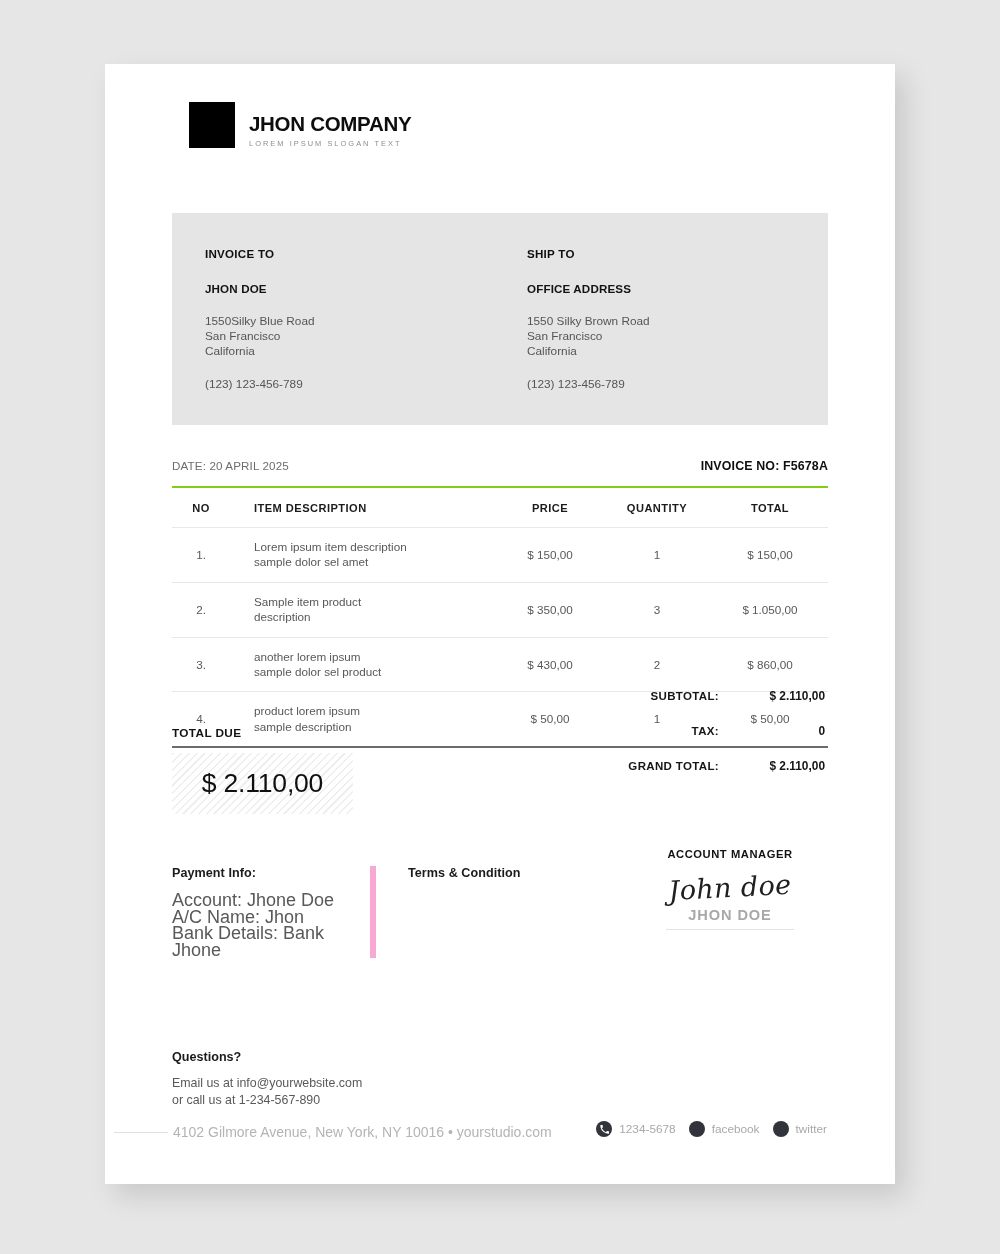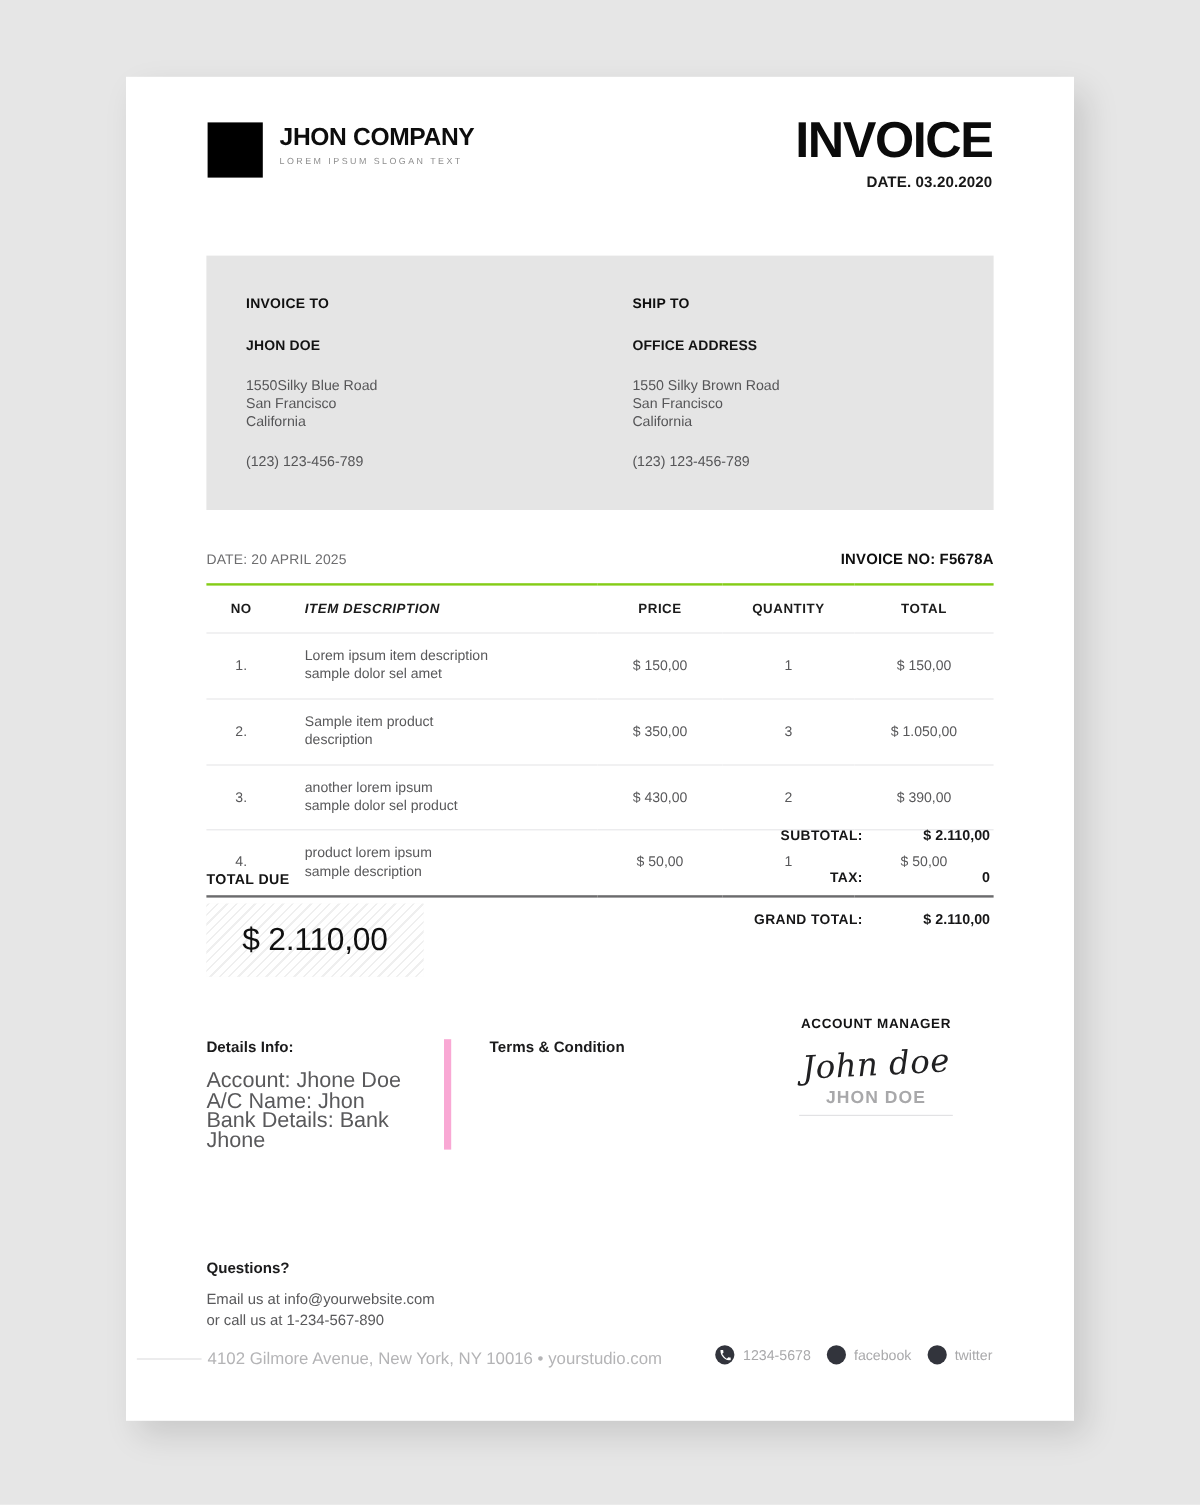--- a/index.html
+++ b/index.html
@@ -30,24 +30,24 @@
   
   .header {
     position: absolute;
     left: 0; top: 0;
     width: 100%;
     height: 120px;
   }
 
   .brand {
     position: absolute;
-    left: 68px;
+    left: 84px;
     top: 38px;
     display: flex;
-    align-items: flex-start;
+    align-items: flex-end;
   }
   .brand-mark {
     width: 46px;
     height: 46px;
     background: #000000;
     flex: 0 0 auto;
   }
   .brand-text {
     margin-left: 14px;
     padding-top: 2px;
@@ -166,21 +166,21 @@
   .table thead th {
     font-size: 11.1px;
     font-weight: bold;
     color: #1b1b1b;
     letter-spacing: 0.45px;
     padding: 14px 0 13px;
     border-top: 2px solid #84cc16;
     text-align: center;
   }
   .col-no      { width: 58px; }
-  .col-desc    { width: 268px; text-align: left !important; padding-left: 24px !important; font-style: italic; }
+  .col-desc    { width: 268px; text-align: left !important; padding-left: 24px !important; }
   .col-price   { width: 104px; }
   .col-qty     { width: 110px; }
   .col-total   { width: 116px; }
 
   .table tbody td {
     font-size: 11.7px;
     color: #58585a;
     border-top: 1px solid #e8e8ea;
     padding: 11px 0 12px;
     text-align: center;
@@ -392,24 +392,20 @@
 
 <div class="sheet">
 
   <div class="header">
     <div class="brand">
       <div class="brand-mark"></div>
       <div class="brand-text">
         <div class="brand-name">JHON COMPANY</div>
         <div class="brand-slogan">LOREM IPSUM SLOGAN TEXT</div>
       </div>
-    </div>
-    <div class="invoice-head">
-      <div class="invoice-word">INVOICE</div>
-      <div class="invoice-date">DATE. 03.20.2020</div>
     </div>
   </div>
 
   <div class="address-band">
     <div class="addr-col">
       <div class="addr-title">INVOICE TO</div>
       <div class="addr-name">JHON DOE</div>
       <div class="addr-lines">
         <div>1550Silky Blue Road</div>
         <div>San Francisco</div>
@@ -467,21 +463,21 @@
           <td class="td-total">$ 1.050,00</td>
         </tr>
         <tr>
           <td class="td-no">3.</td>
           <td class="td-desc">
             <div>another lorem ipsum</div>
             <div>sample dolor sel product</div>
           </td>
           <td>$ 430,00</td>
           <td>2</td>
-          <td class="td-total">$ 390,00</td>
+          <td class="td-total">$ 860,00</td>
         </tr>
         <tr>
           <td class="td-no">4.</td>
           <td class="td-desc">
             <div>product lorem ipsum</div>
             <div>sample description</div>
           </td>
           <td>$ 50,00</td>
           <td>1</td>
           <td class="td-total">$ 50,00</td>
@@ -507,21 +503,21 @@
 
   <div class="total-due">
     <div class="total-due-label">TOTAL DUE</div>
     <div class="total-due-box">
       <div class="total-due-amount">$ 2.110,00</div>
     </div>
   </div>
 
   <div class="info-block">
     <div class="info-col">
-      <div class="info-title">Details Info:</div>
+      <div class="info-title">Payment Info:</div>
       <div class="info-body">
         <div>Account:   Jhone Doe</div>
         <div>A/C Name: Jhon</div>
         <div>Bank Details: Bank Jhone</div>
       </div>
     </div>
     <div class="info-col terms">
       <div class="info-title">Terms &amp; Condition</div>
     </div>
     <div class="manager">

